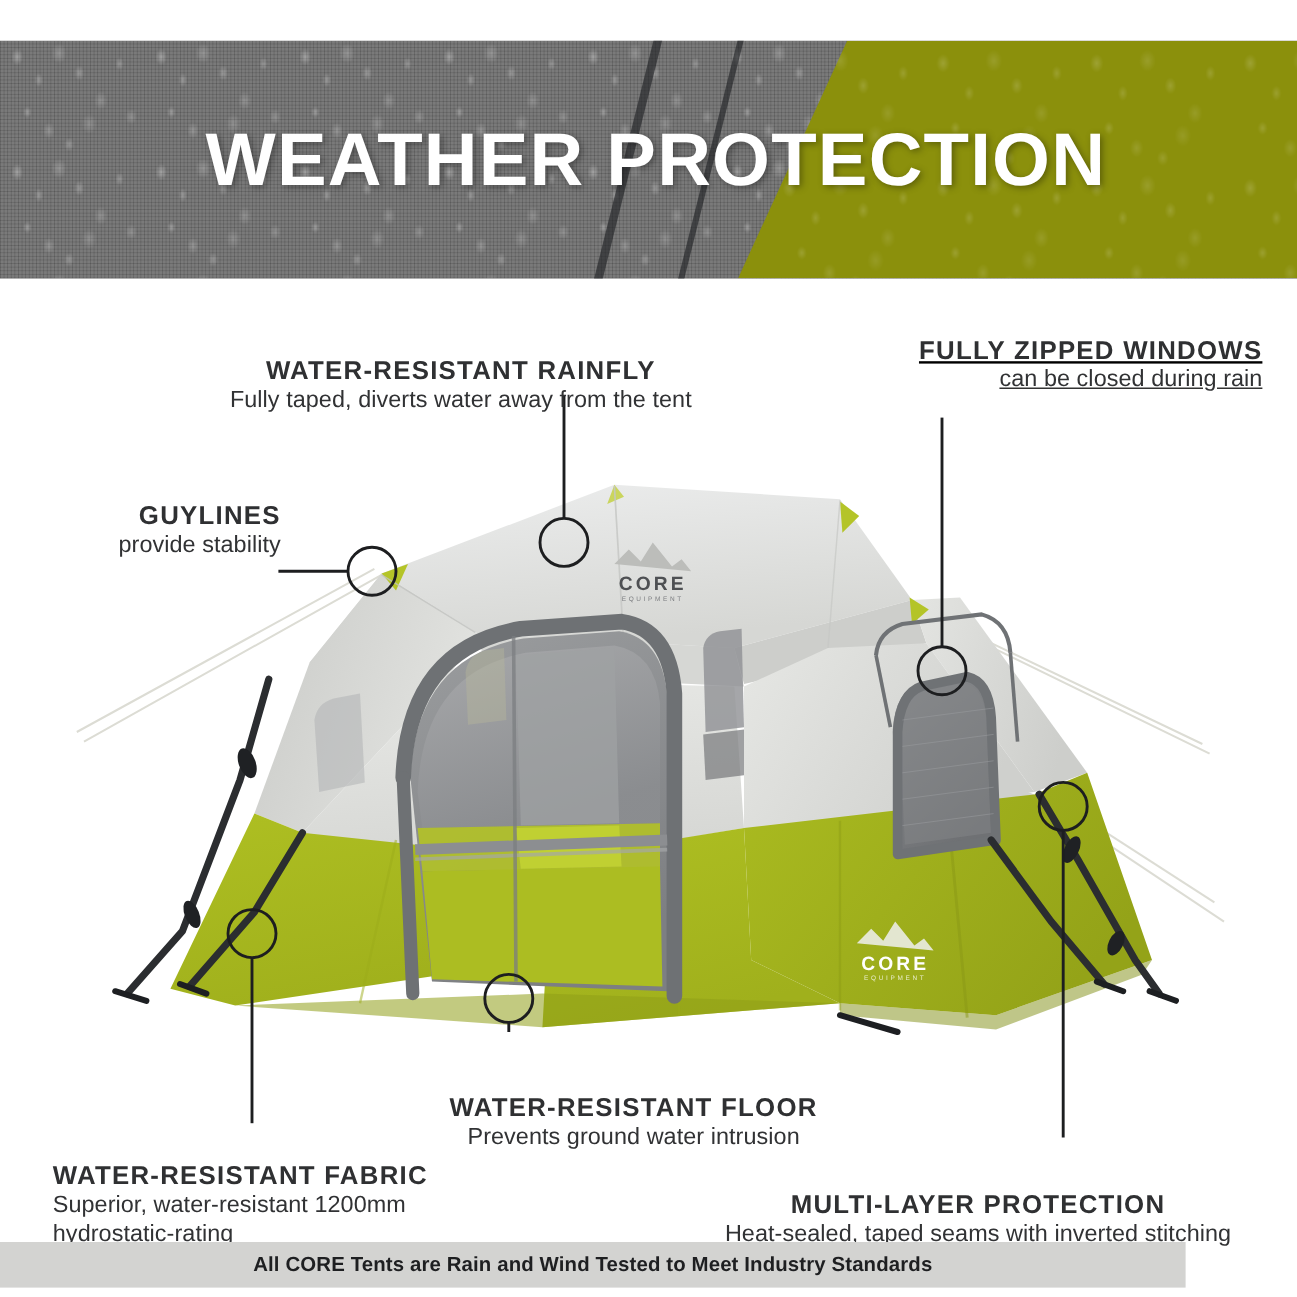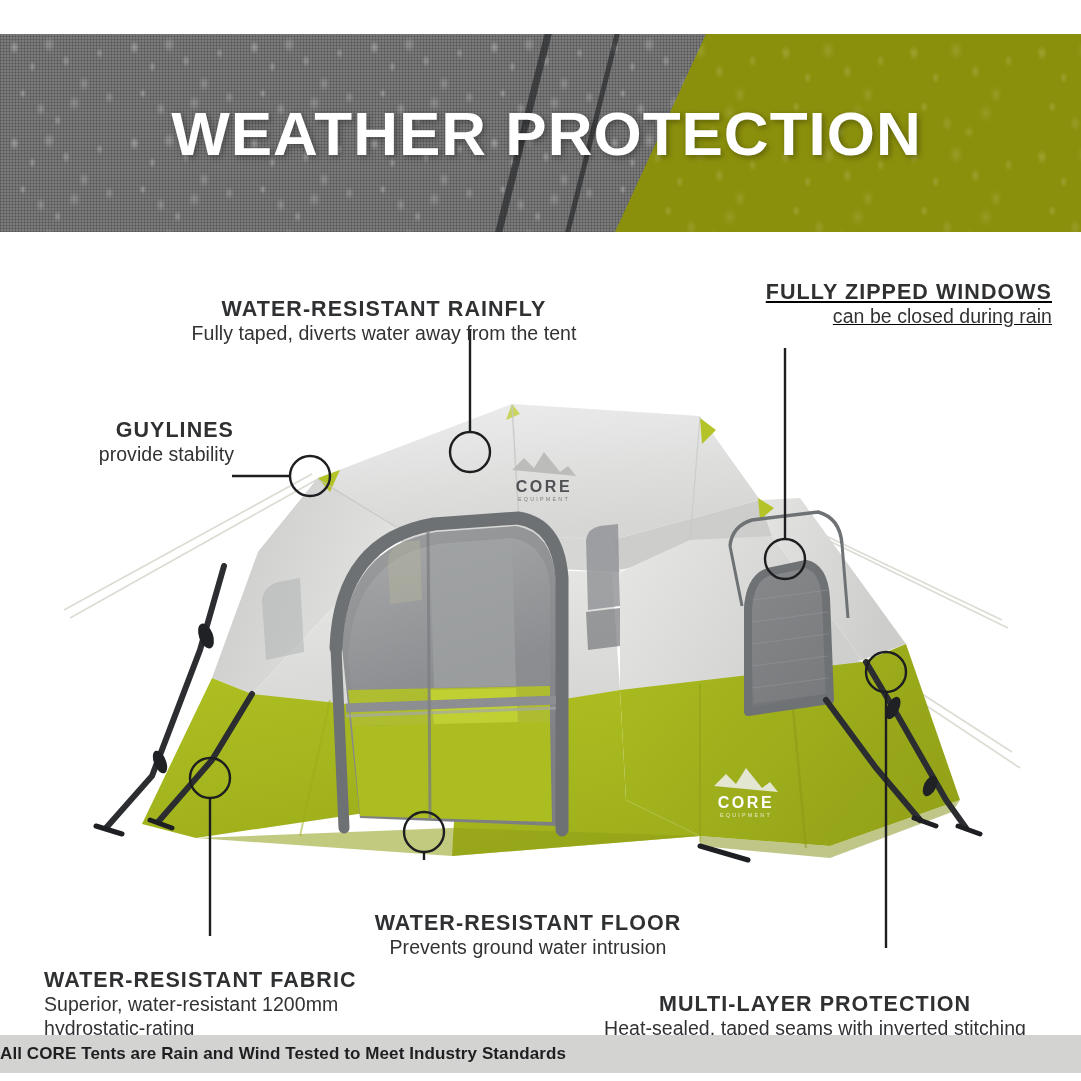--- a/index.html
+++ b/index.html
@@ -121,26 +121,26 @@
   #c-guylines { left: 34px; top: 418px; width: 200px; }
   #c-floor { left: 352px; top: 876px; width: 352px; }
   #c-fabric { left: 44px; top: 922px; width: 420px; margin-top: 46px; }
   #c-multi { left: 580px; top: 957px; width: 470px; }
 
   
   #footer {
     position: absolute;
     left: 0;
     bottom: 8px;
-    width: 1081px;
+    width: 988px;
     height: 38px;
     background: #d3d3d1;
     display: flex;
     align-items: center;
-    justify-content: flex-start;
+    justify-content: center;
   }
   #footer-text {
     font-size: 17px;
     font-weight: bold;
     color: #1e1f21;
     letter-spacing: .1px;
     white-space: nowrap;
   }
 
   

